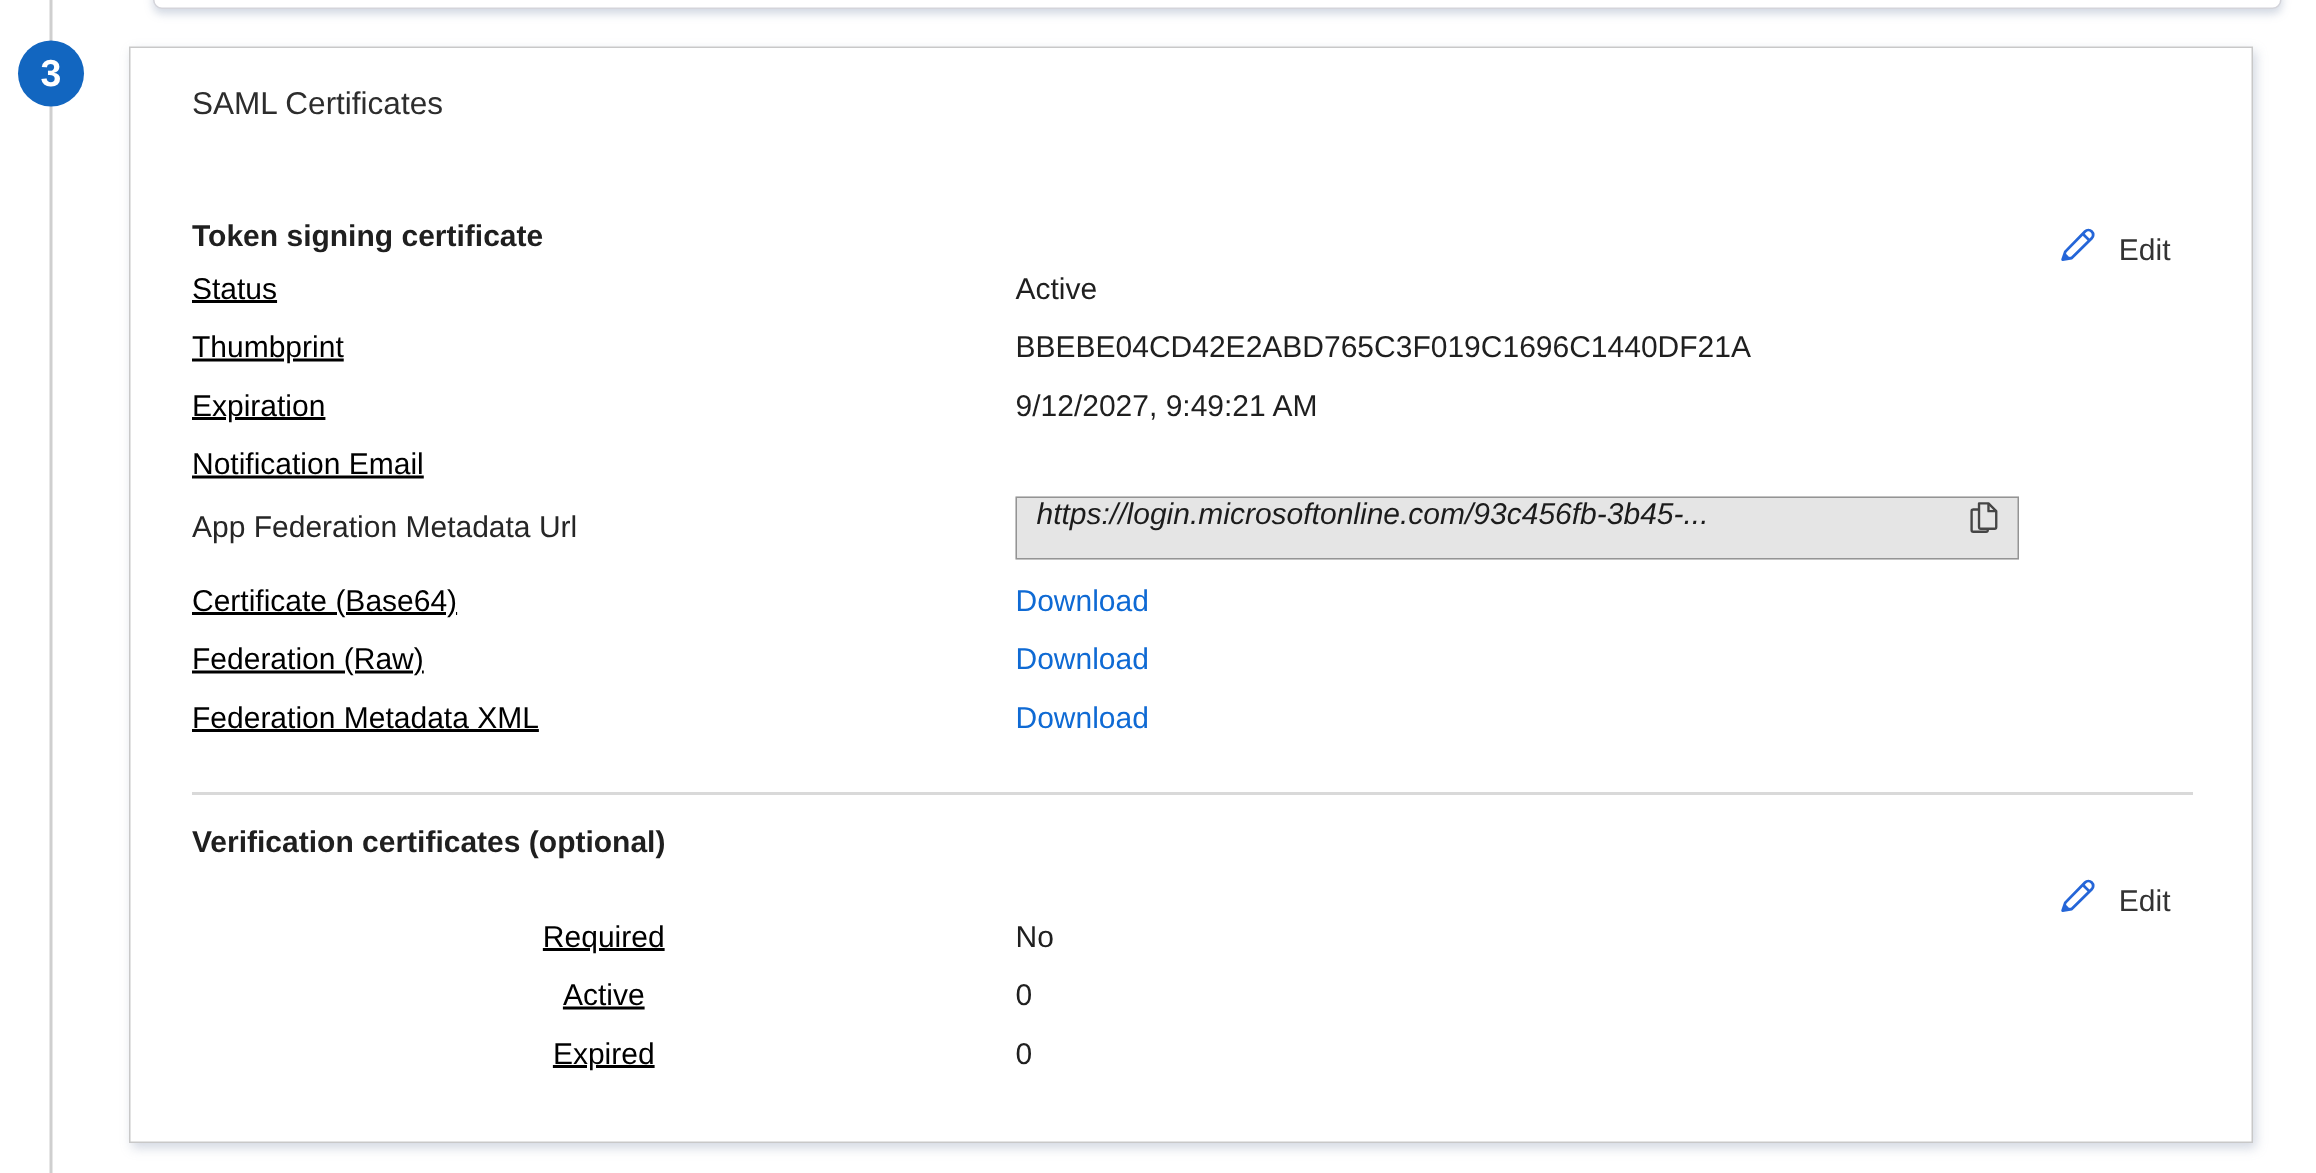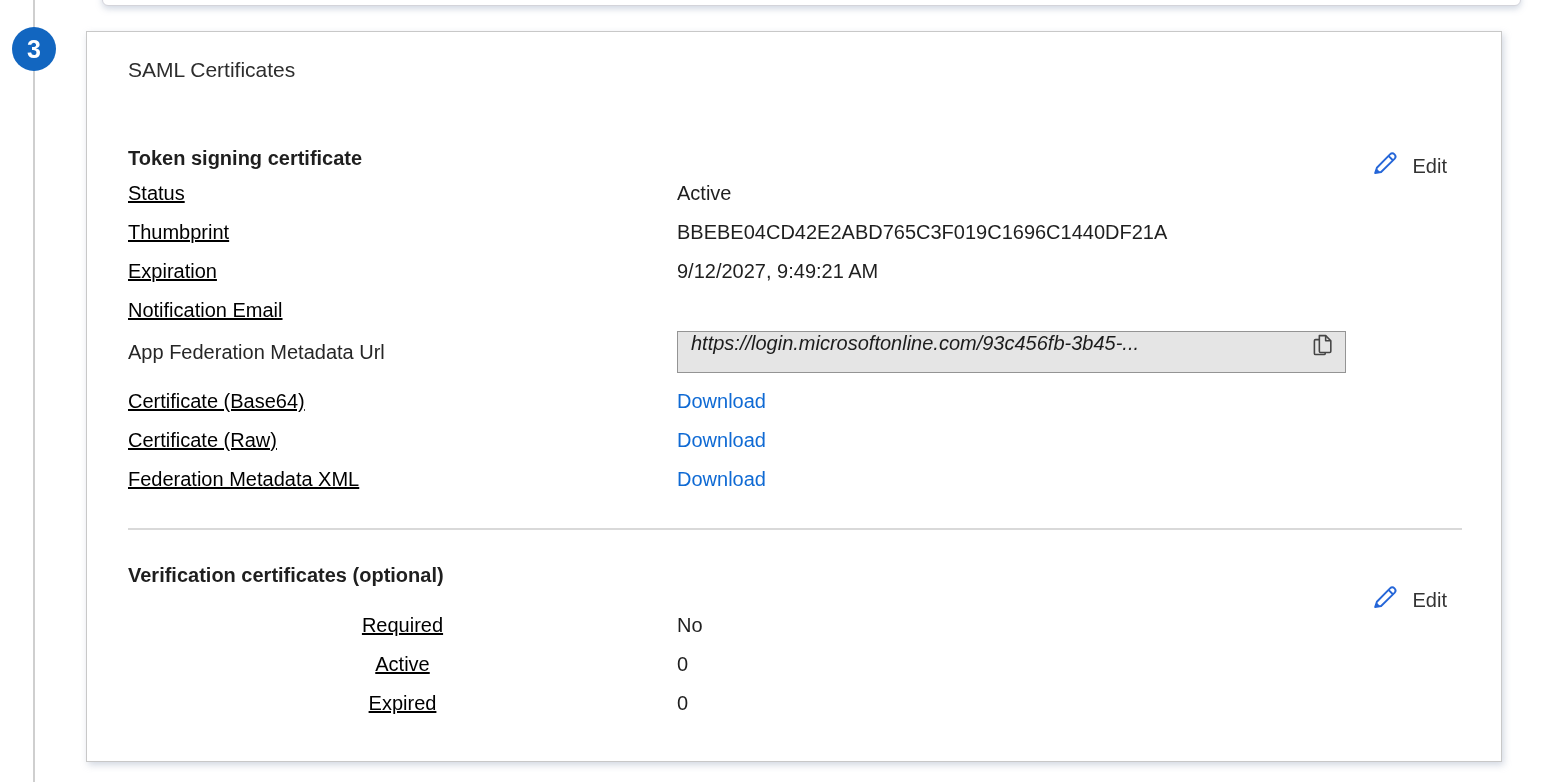--- a/index.html
+++ b/index.html
@@ -22,21 +22,21 @@
     font-size:25px; font-weight:700; display:flex; align-items:center; justify-content:center;
   }
   .card {
     position:absolute; left:86px; top:31px; width:1416px; height:731px; box-sizing:border-box;
     background:#fff; border:1.5px solid #c8c8c8;
     box-shadow:2px 3px 7px rgba(140,152,180,.38);
   }
   .card-title { position:absolute; left:41px; top:26px; font-size:21px; color:#2d2d2d; }
   .section-title { position:absolute; left:41px; font-size:20px; font-weight:700; color:#1f1f1f;margin-top:12px; }
   .st-1 { top:103px; }
-  .st-2 { top:520px; }
+  .st-2 { top:507px; }
   .edit-btn {
     position:absolute; right:54px; display:flex; align-items:center; gap:14px;
     font-size:20px; color:#333; cursor:pointer;
     background:none; border:none; padding:0; font-family:inherit;
   }
   .edit-1 { top:117px; }
   .edit-2 { top:551px; }
   .kv-rows { position:absolute; left:41px; }
   .rows-1 { top:142px; }
   .downloads { top:350px; }
@@ -122,21 +122,21 @@
   </div>
 
   <div class="kv-rows downloads">
 
       <div class="kv-row">
         <span class="kv-label">Certificate (Base64)</span>
         <a class="download-link" href="#">Download</a>
       </div>
 
       <div class="kv-row">
-        <span class="kv-label">Certificate (Raw)</span>
+        <span class="kv-label">Federation (Raw)</span>
         <a class="download-link" href="#">Download</a>
       </div>
 
       <div class="kv-row">
         <span class="kv-label">Federation Metadata XML</span>
         <a class="download-link" href="#">Download</a>
       </div>
     </div>
 
   <div class="divider"></div>

